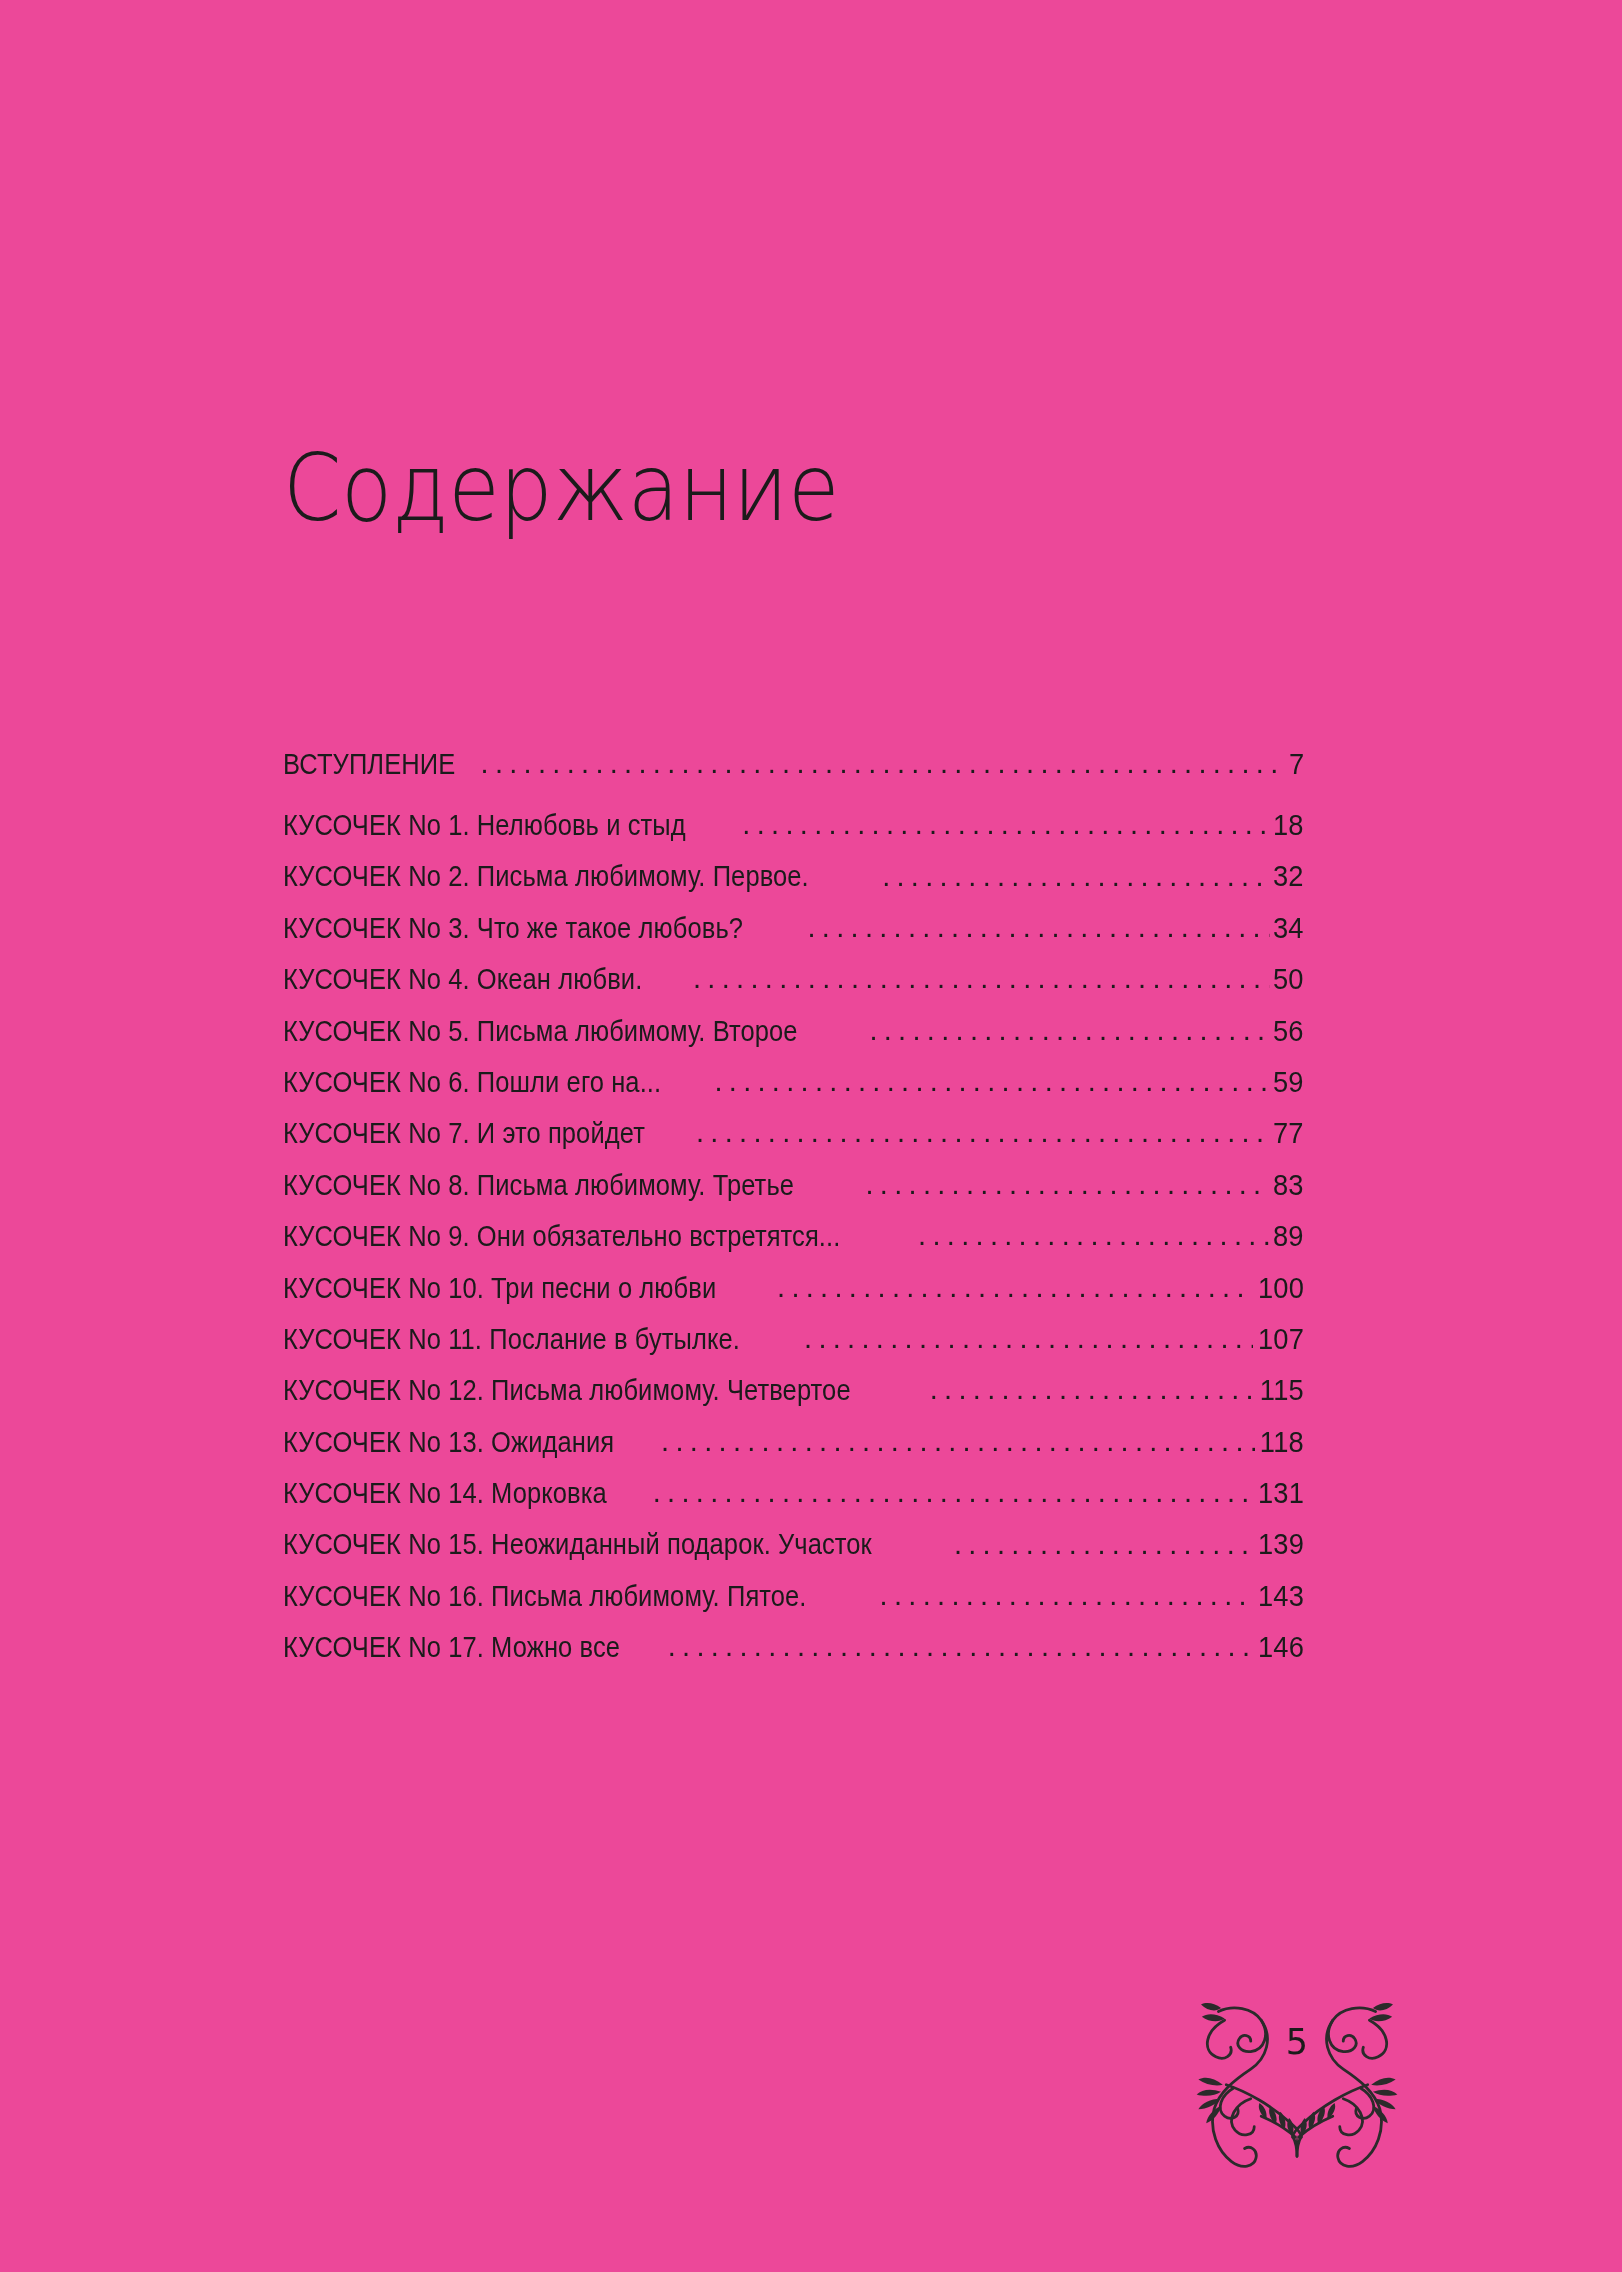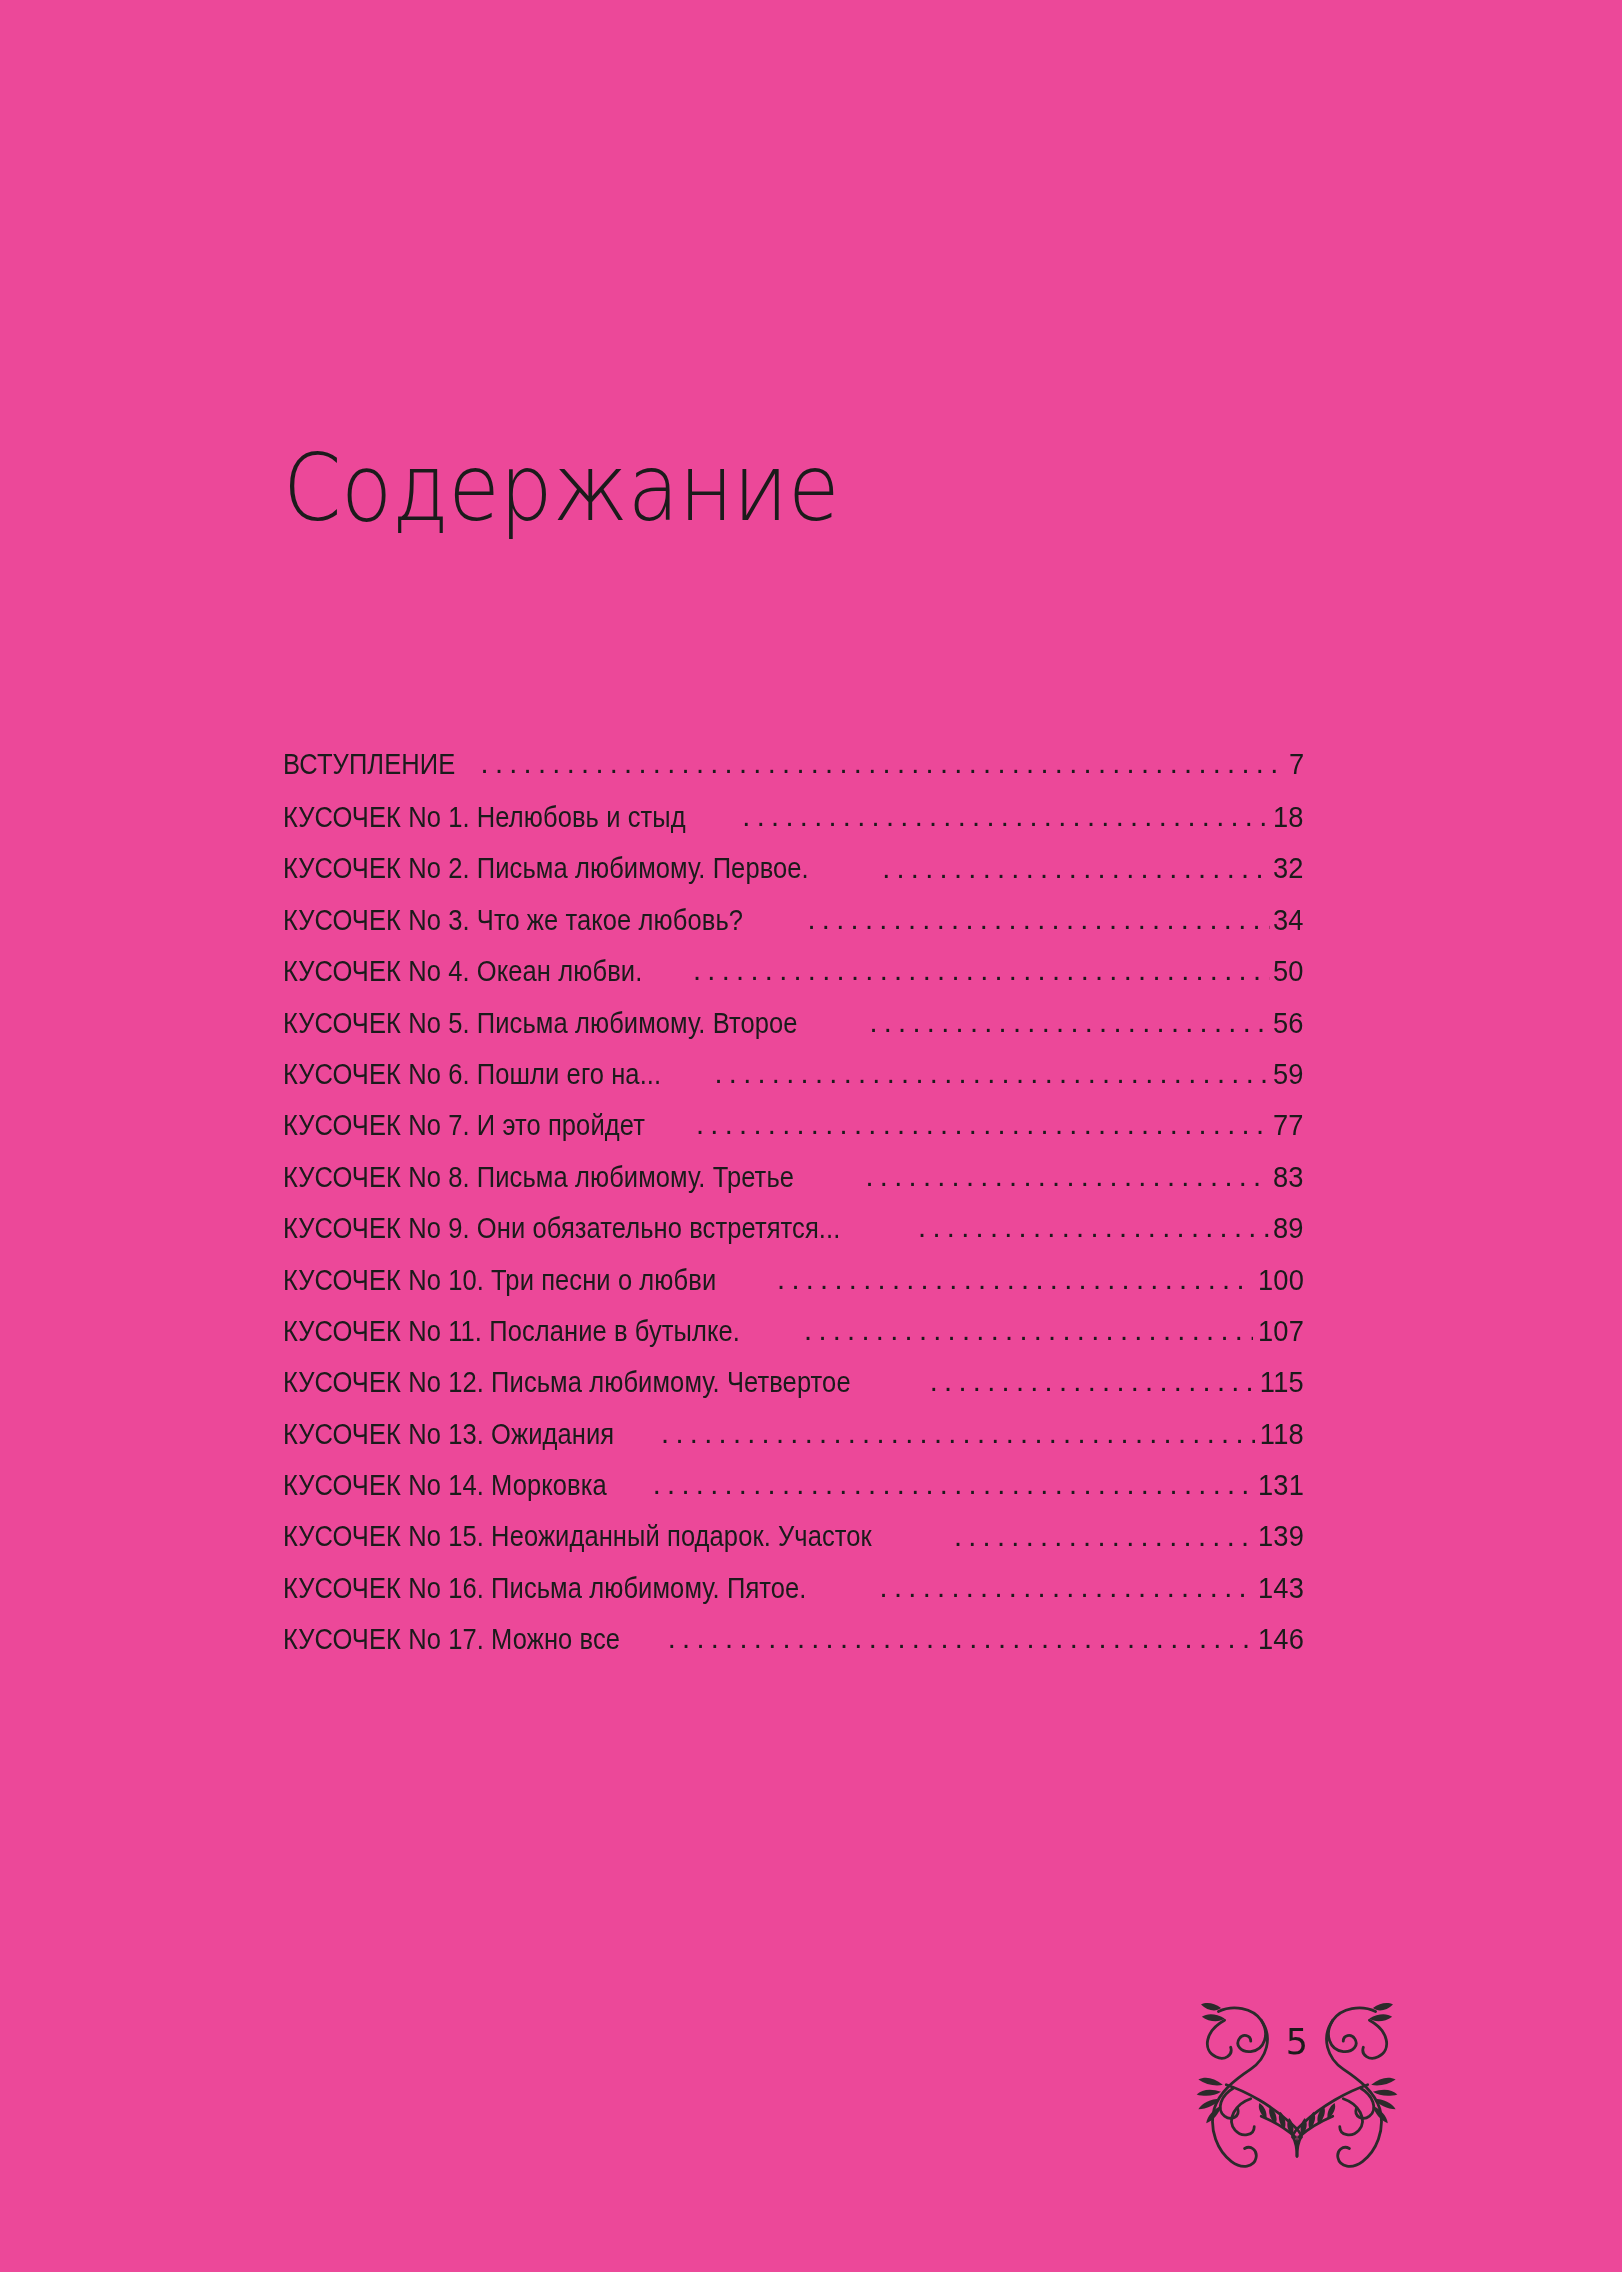--- a/index.html
+++ b/index.html
@@ -48,21 +48,21 @@
     display: flex;
     align-items: baseline;
     width: 100%;
     font-size: 29px;
     font-weight: 400;
     color: #1b1b1b;
     line-height: 1.0;
   }
 
   .toc-entry.intro {
-    margin-bottom: 24px;
+    margin-bottom: 32px;
   }
 
   .toc-entry.chapter {
     margin-bottom: 22.4px;
   }
 
   .toc-label {
     white-space: nowrap;
     transform: scaleX(0.88);
     transform-origin: left center;

